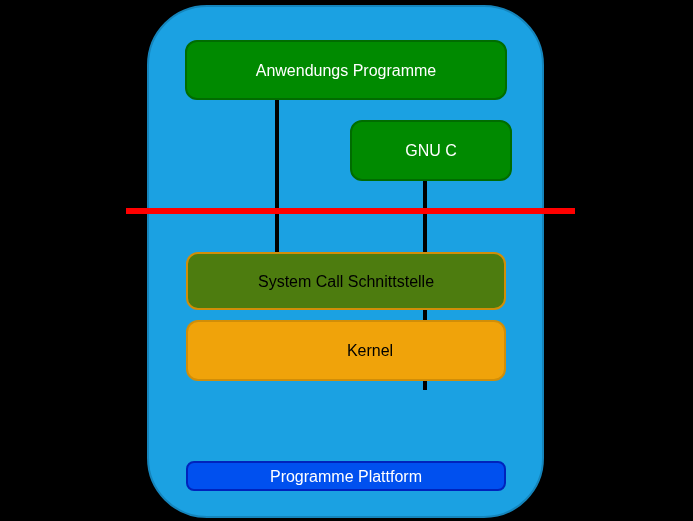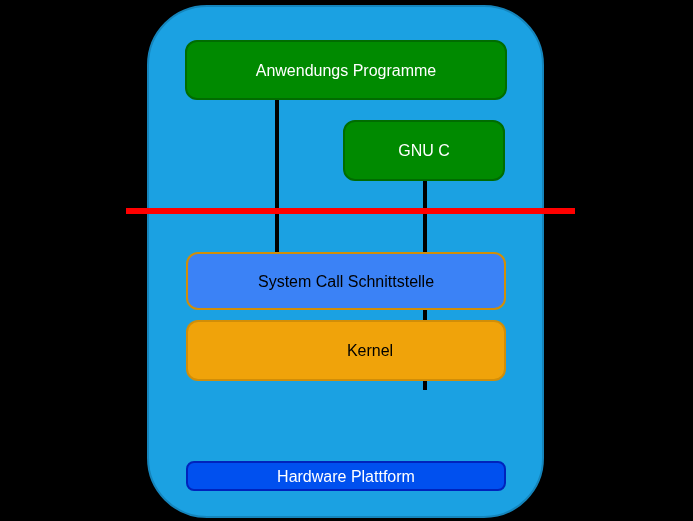--- a/index.html
+++ b/index.html
@@ -49,21 +49,21 @@
     display: flex;
     flex-direction: column;
     align-items: center;
     justify-content: center;
     text-align: left;
     font-size: 16px;
     line-height: 23px;
     z-index: 4;
   }
   .box-apps     { left: 185px; top: 40px;  width: 322px; height: 60px; }
-  .box-glibc    { left: 343px; top: 120px; width: 162px; height: 61px; }
+  .box-glibc    { left: 350px; top: 120px; width: 162px; height: 61px; }
   .box-syscall  { left: 186px; top: 252px; width: 320px; height: 58px; }
   .box-kernel   { left: 186px; top: 320px; width: 320px; height: 61px; }
   .box-arch     { left: 185px; top: 390px; width: 321px; height: 63px; }
   .box-hardware { left: 186px; top: 461px; width: 320px; height: 30px; border-radius: 8px; }
   .box span { display: block; }
 </style>
 </head>
 <body>
 
 <div class="stage">
@@ -77,26 +77,26 @@
   <div class="separator" style="background-color: rgb(255, 0, 0);"></div>
 
   <div class="box box-apps" style="background-color: rgb(0, 138, 0); border-color: rgb(0, 108, 0); color: rgb(255, 255, 255);">
     <span>Anwendungs Programme</span>
   </div>
 
   <div class="box box-glibc" style="background-color: rgb(0, 138, 0); border-color: rgb(0, 108, 0); color: rgb(255, 255, 255);">
     <span>GNU C</span>
   </div>
 
-  <div class="box box-syscall" style="background-color: #3b82f6; border-color: rgb(209, 142, 8); color: rgb(0, 0, 0);">
+  <div class="box box-syscall" style="background-color: #4d7c0f; border-color: rgb(209, 142, 8); color: rgb(0, 0, 0);">
     <span>System Call Schnittstelle</span>
   </div>
 
   <div class="box box-kernel" style="background-color: rgb(240, 163, 10); border-color: rgb(209, 142, 8); color: rgb(0, 0, 0); padding-left: 48px;">
     <span>Kernel</span>
   </div>
 
 
   <div class="box box-hardware" style="background-color: rgb(0, 80, 239); border-color: rgb(0, 35, 188); color: rgb(255, 255, 255);">
-    <span>Hardware Plattform</span>
+    <span>Programme Plattform</span>
   </div>
 
 </div>
 
 </body></html>

